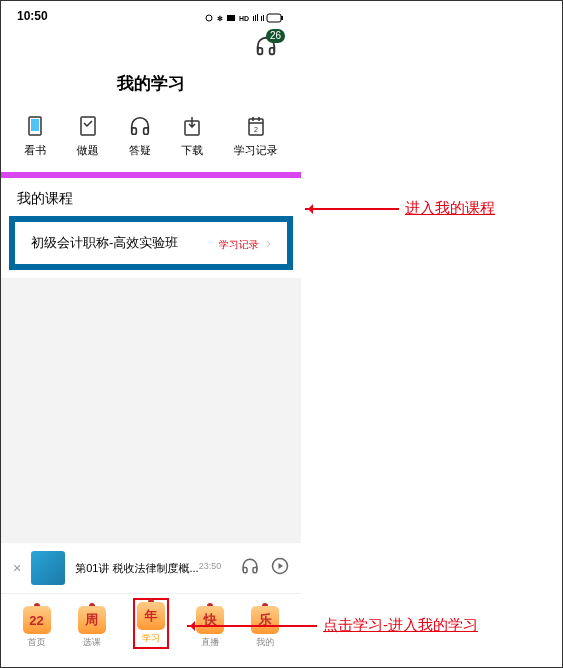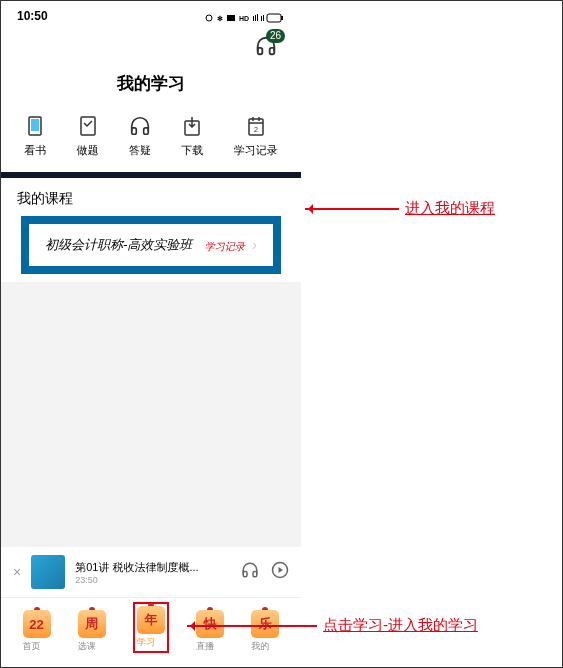--- a/index.html
+++ b/index.html
@@ -61,21 +61,21 @@
       color: #fff;
       font-size: 10px;
       padding: 1px 4px;
       border-radius: 8px;
       line-height: 1.2;
     }
     .toolbar {
       display: flex;
       justify-content: space-around;
       padding: 12px 8px 14px;
-      border-bottom: 6px solid #0f172a;
+      border-bottom: 6px solid #d946ef;
     }
     .toolbar-item {
       display: flex;
       flex-direction: column;
       align-items: center;
       gap: 6px;
       font-size: 11px;
     }
     .toolbar-icon {
       width: 22px;
@@ -90,23 +90,22 @@
       padding: 12px 16px 8px;
     }
     .course-item {
       display: flex;
       justify-content: space-between;
       align-items: center;
       padding: 12px 16px;
       font-size: 13px;
     }
     .course-item.highlighted {
-      border: 8px solid #0369a1;
-      margin: 0 20px;
-      font-style: italic;
+      border: 6px solid #0369a1;
+      margin: 0 8px;
     }
     .course-tag {
       color: #e60012;
       font-size: 10px;
       margin-right: 4px;
     }
     .chevron {
       color: #ccc;
       font-size: 14px;
     }
@@ -128,21 +127,21 @@
     }
     .player-thumb {
       width: 34px;
       height: 34px;
       background: linear-gradient(135deg, #2aa5d8, #1a7aa8);
       border-radius: 3px;
     }
     .player-info {
       flex: 1;
       display: flex;
-      flex-direction: column;
+      flex-direction: row;
     }
     .player-title {
       font-size: 11px;
     }
     .player-time {
       font-size: 9px;
       color: #999;
     }
     .player-controls {
       display: flex;
@@ -152,20 +151,21 @@
     .bottom-nav {
       display: flex;
       justify-content: space-around;
       align-items: flex-end;
       padding: 4px 8px 6px;
       border-top: 1px solid #eee;
     }
     .nav-item {
       display: flex;
       flex-direction: column;
+      align-items: center;
       gap: 2px;
       font-size: 9px;
       color: #888;
     }
     .nav-item.active {
       color: #ff9800;
     }
     .nav-item.highlighted {
       border: 2px solid #e60012;
       padding: 2px;

